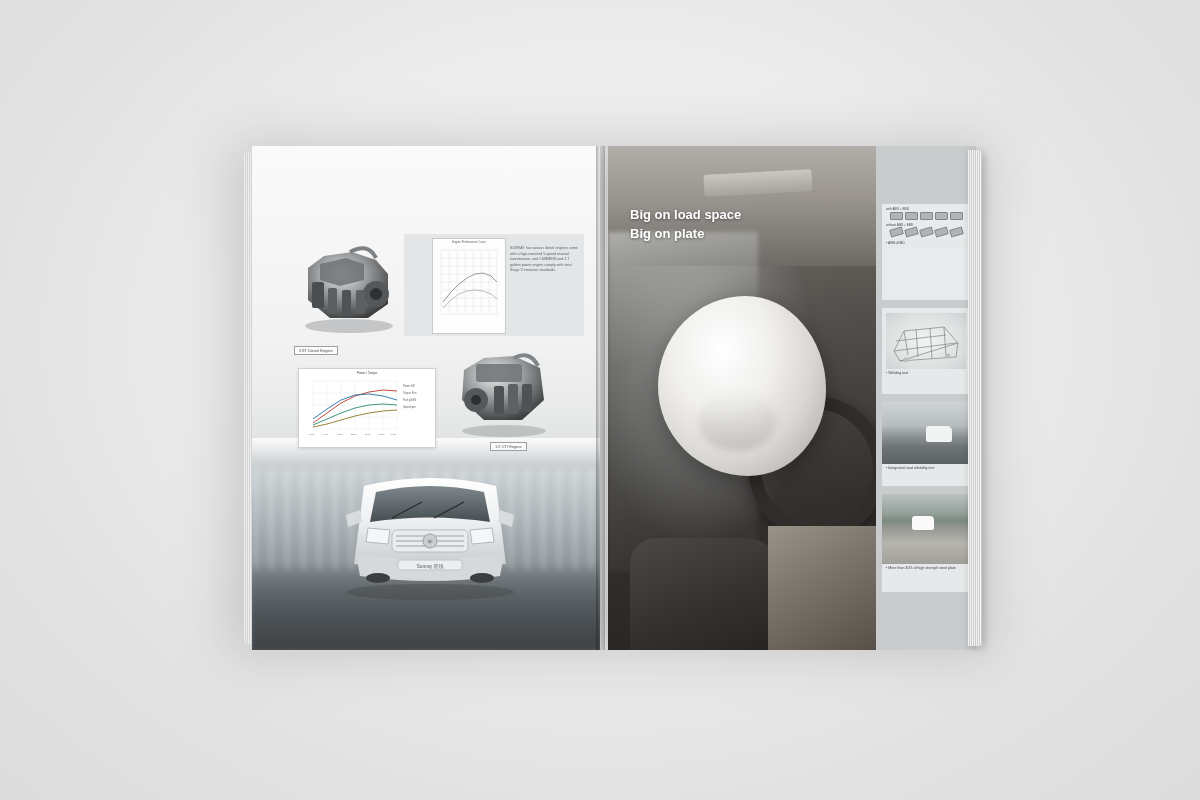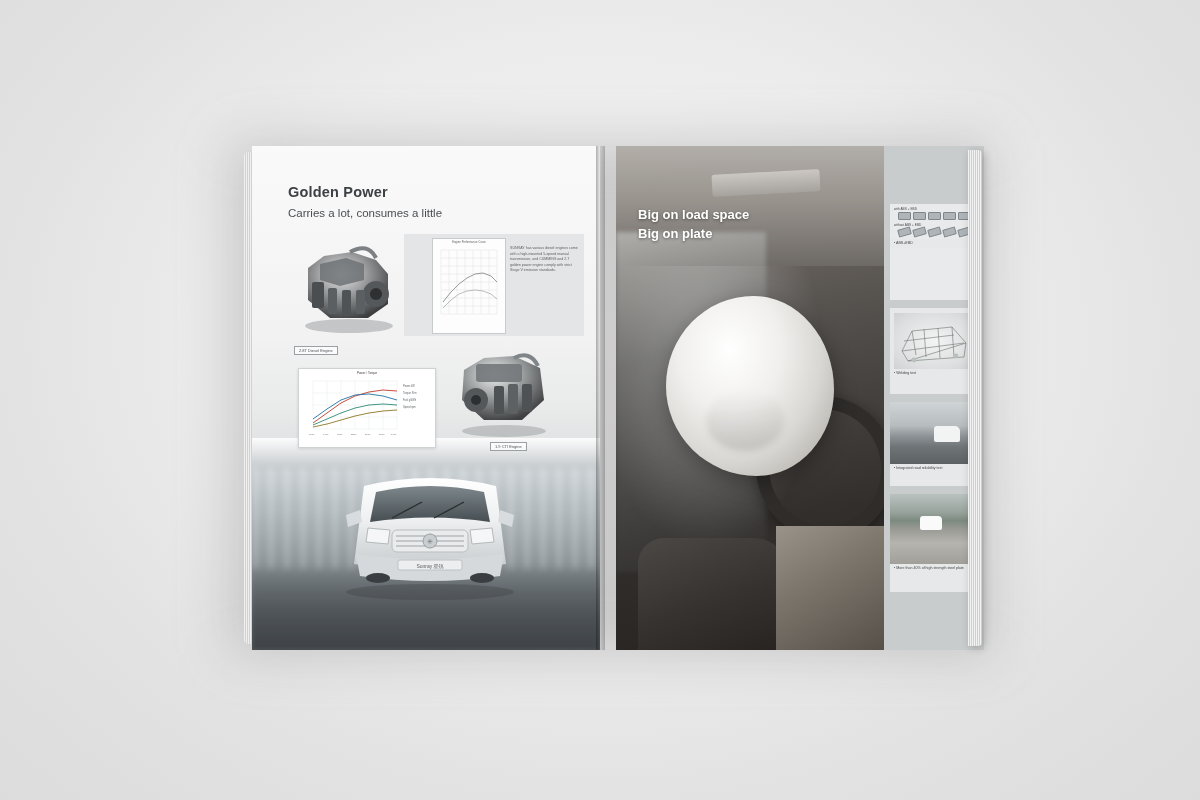--- a/index.html
+++ b/index.html
@@ -181,21 +181,21 @@
   }
   .van {
     position: absolute;
     left: 74px;
     top: 306px;
     width: 208px;
     height: 150px;
   }
   
   .page-right {
-    left: 364px;
+    left: 356px;
     width: 368px;
     box-shadow: inset 16px 0 24px -12px rgba(0,0,0,0.40);
     background: #cfd2d4;
   }
   .cabin {
     position: absolute;
     left: 0;
     top: 0;
     width: 268px;
     height: 504px;
@@ -384,24 +384,20 @@
   <div class="book-shadow"></div>
 
   <div class="book">
 
     <div class="edge-left"></div>
 
     <div class="page page-left">
       <div class="left-bg"></div>
       <div class="street"></div>
 
-      <div class="left-title">
-        <h1>Golden Power</h1>
-        <h2>Carries a lot, consumes a little</h2>
-      </div>
 
       <div class="spec-block"></div>
 
       <div class="chart-box">
         <div class="chart-title">Engine Performance Curve</div>
         <svg class="grid-svg" width="72" height="80" viewBox="0 0 72 80">
           <g stroke="#d8dadb" stroke-width="0.4">
             <line x1="8" y1="6" x2="8" y2="70"></line>
               <line x1="16" y1="6" x2="16" y2="70"></line>
             <line x1="24" y1="6" x2="24" y2="70"></line>

